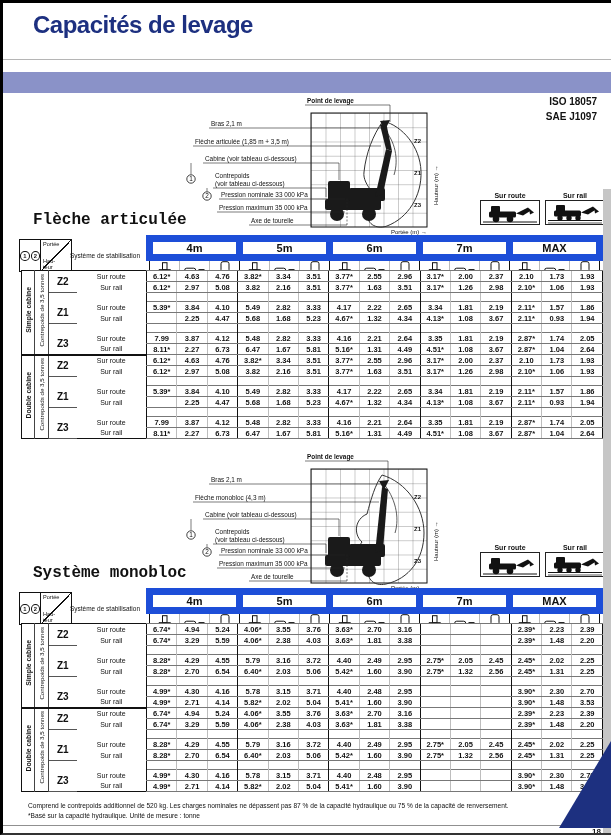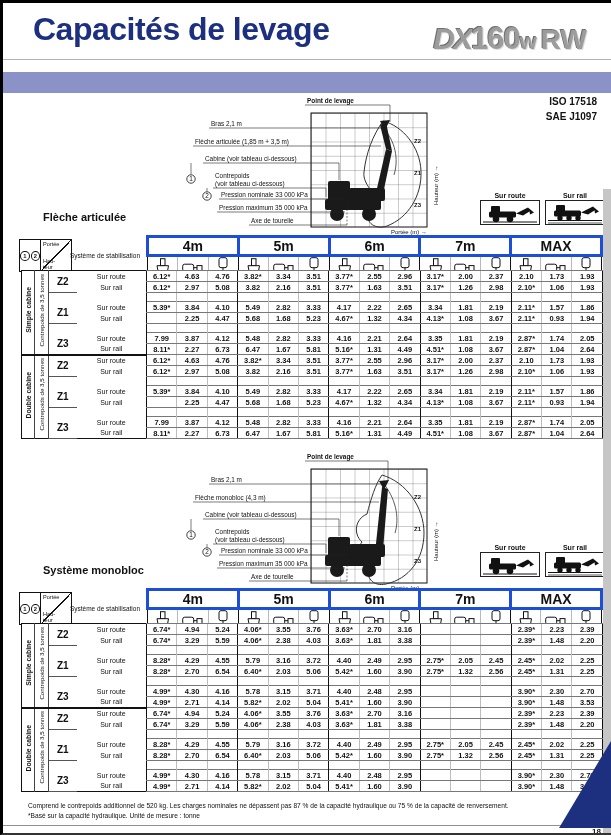--- a/index.html
+++ b/index.html
@@ -1,19 +1,19 @@
 <!DOCTYPE html>
 <html><head>
 <meta charset="utf-8">
 <style>
   html,body{margin:0;padding:0;background:#e8e8e8;}
   #page{position:relative;width:611px;height:835px;background:#fff;
         font-family:"Liberation Sans",sans-serif;color:#111;overflow:hidden;
         border-left:3px solid #000;border-top:3px solid #000;border-bottom:2px solid #333;box-sizing:border-box;}
-  .title{position:absolute;left:30px;top:8px;font-size:32px;font-weight:bold;color:#1d3080;letter-spacing:-0.5px;}
+  .title{position:absolute;left:30px;top:8px;font-size:24px;font-weight:bold;color:#1d3080;letter-spacing:-0.5px;}
   .rule1{position:absolute;left:0;top:56px;width:611px;height:1px;background:#b5b5b5;}
   .band{position:absolute;left:0;top:69px;width:611px;height:21px;background:#8a92c8;}
   .logo{position:absolute;right:24px;top:18px;color:#9c9c9c;white-space:nowrap;
         text-shadow:1px 1px 0 #ddd, -1px -1px 0 #6f6f6f;}
   .lg-dx{font-size:30px;font-weight:bold;font-style:italic;letter-spacing:-2px;}
   .lg-num{font-size:31px;font-weight:bold;letter-spacing:-1px;}
   .lg-w{font-size:22px;font-weight:bold;}
   .lg-rw{font-size:28px;font-weight:bold;margin-left:4px;}
   .standards{position:absolute;right:14px;top:91px;text-align:right;font-size:10px;font-weight:bold;line-height:15px;}
 
@@ -23,40 +23,40 @@
   .dlbl-b{font-size:6.4px;fill:#111;font-weight:bold;}
   .zlbl{font-size:6px;font-weight:bold;fill:#111;}
   .ax{font-size:6px;fill:#111;}
 
   .modebox-row{position:absolute;display:flex;gap:5px;}
   .mr1{left:477px;top:189px;} .mr2{left:477px;top:541px;}
   .modebox{width:60px;}
   .modebox .mlab{font-size:7px;font-weight:bold;text-align:center;margin-bottom:1px;}
   .modebox .mframe{height:23px;border:1px solid #222;display:flex;align-items:flex-end;justify-content:center;background:#fff;}
 
-  .section-label{position:absolute;left:40px;font-size:11px;font-weight:bold;}
+  .section-label{position:absolute;left:30px;font-size:16px;font-weight:bold;font-family:Liberation Mono, monospace;}
   .sl1{top:208px;} .sl2{top:561px;}
 
   .corner{position:absolute;left:16px;display:flex;height:31px;border:1px solid #111;background:#fff;}
   .co1{top:236px;} .co2{top:589px;}
   .c-cell1{width:20px;border-right:1px solid #111;display:flex;align-items:center;justify-content:center;gap:1px;}
   .circ{display:inline-block;width:8px;height:8px;border:0.8px solid #111;border-radius:50%;
         font-size:5.8px;line-height:8px;text-align:center;font-weight:bold;}
   .c-cell2{width:30px;position:relative;
         background:linear-gradient(to bottom right,transparent 48.5%,#111 48.5%,#111 51.5%,transparent 51.5%);}
   .c-portee{position:absolute;left:2px;top:1px;font-size:5.6px;}
   .c-hauteur{position:absolute;left:2px;bottom:1px;font-size:5.6px;width:16px;line-height:6px;}
   .syslabel{position:absolute;left:62px;width:80px;font-size:6.5px;text-align:center;}
   .sy1{top:249px;} .sy2{top:602px;}
 
   .vhdr{position:absolute;left:143px;}
   .vh1{top:232px;} .vh2{top:585px;}
   .hdr-t{border-collapse:collapse;table-layout:fixed;width:457px;border:1.5px solid #111;background:#fff;}
   .hdr-t th{padding:0;margin:0;}
-  .hdr-t .grp{height:12px;font-size:14px;font-weight:bold;border:3px solid #1d4ed8;}
+  .hdr-t .grp{height:12px;font-size:11px;font-weight:bold;border:7px solid #1d4ed8;}
   .hdr-t .ic{height:22px;border-left:1px solid #b9b9b9;text-align:center;vertical-align:middle;}
   .hdr-t .ic.c0{border-left:1.4px solid #111;}
 
   .bodytbl{position:absolute;left:18px;}
   .bt1{top:267px;} .bt2{top:620px;}
   .body-t{border-collapse:collapse;table-layout:fixed;width:582px;border:1.5px solid #111;background:#fff;}
   .body-t td{padding:0;text-align:center;vertical-align:middle;white-space:nowrap;overflow:hidden;}
   .body-t tr.vr{height:11px;} .body-t tr.sp{height:9px;}
   td.cab{border-right:1px solid #444;}
   td.cw{border-right:1px solid #444;}
@@ -78,26 +78,23 @@
   .graystrip{position:absolute;right:0;top:186px;width:8px;height:645px;background:#c6c6c6;}
   .triangle{position:absolute;left:556px;top:731px;}
 </style>
 </head>
 <body>
 
 <div id="page">
 
   <div class="title">Capacités de levage</div>
   <div class="rule1"></div>
-  <div class="logo">
-    <span class="lg-dx">DX</span><span class="lg-num">160</span><span class="lg-w">w</span><span class="lg-rw">RW</span>
-  </div>
   <div class="band"></div>
   <div class="standards">
-    <div>ISO 17518</div>
+    <div>ISO 18057</div>
     <div>SAE J1097</div>
   </div>
 
   <svg class="diagram d1" width="400" height="142" viewBox="0 0 400 142">
     <defs>
       <pattern id="gA" width="14.5" height="14.25" patternUnits="userSpaceOnUse" x="228" y="20">
         <path d="M14.5 0H0V14.25" fill="none" stroke="#555" stroke-width="0.6"></path>
       </pattern>
     </defs>
     <rect x="228" y="20" width="116" height="114" fill="url(#gA)" stroke="#111" stroke-width="1"></rect>

